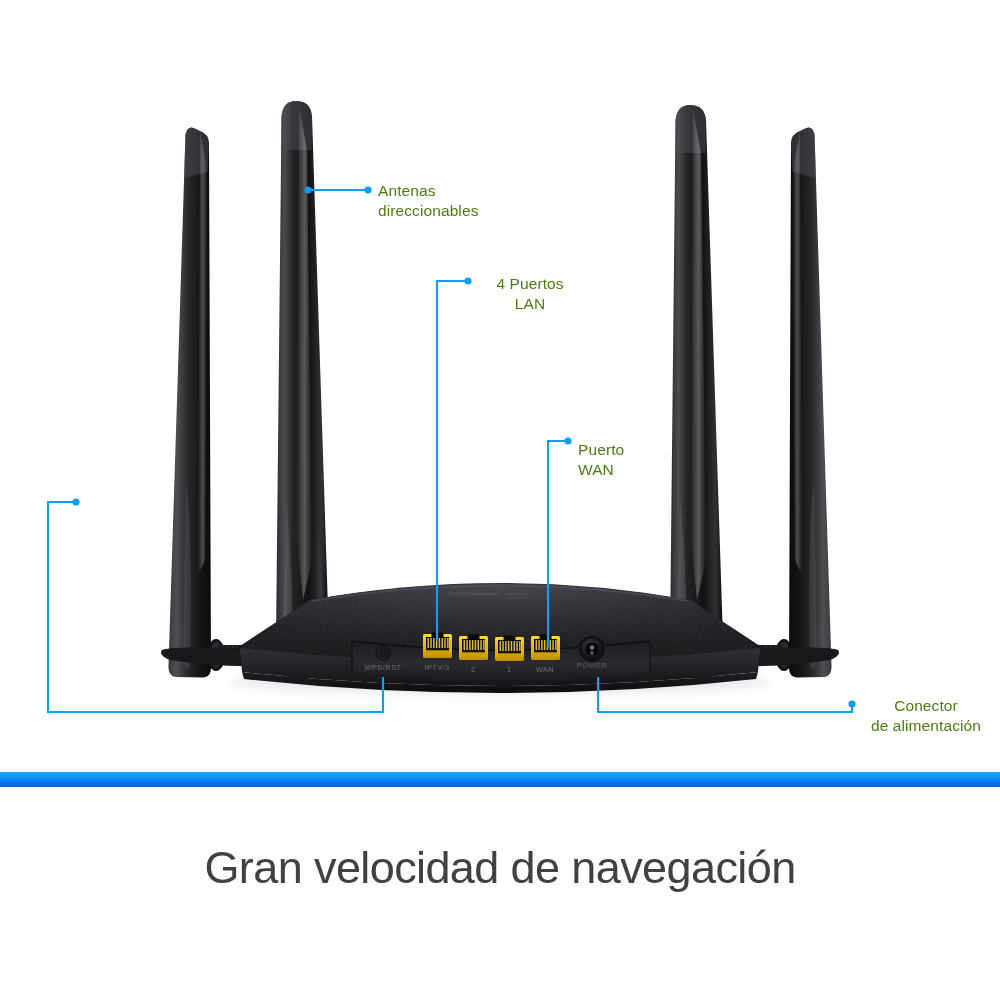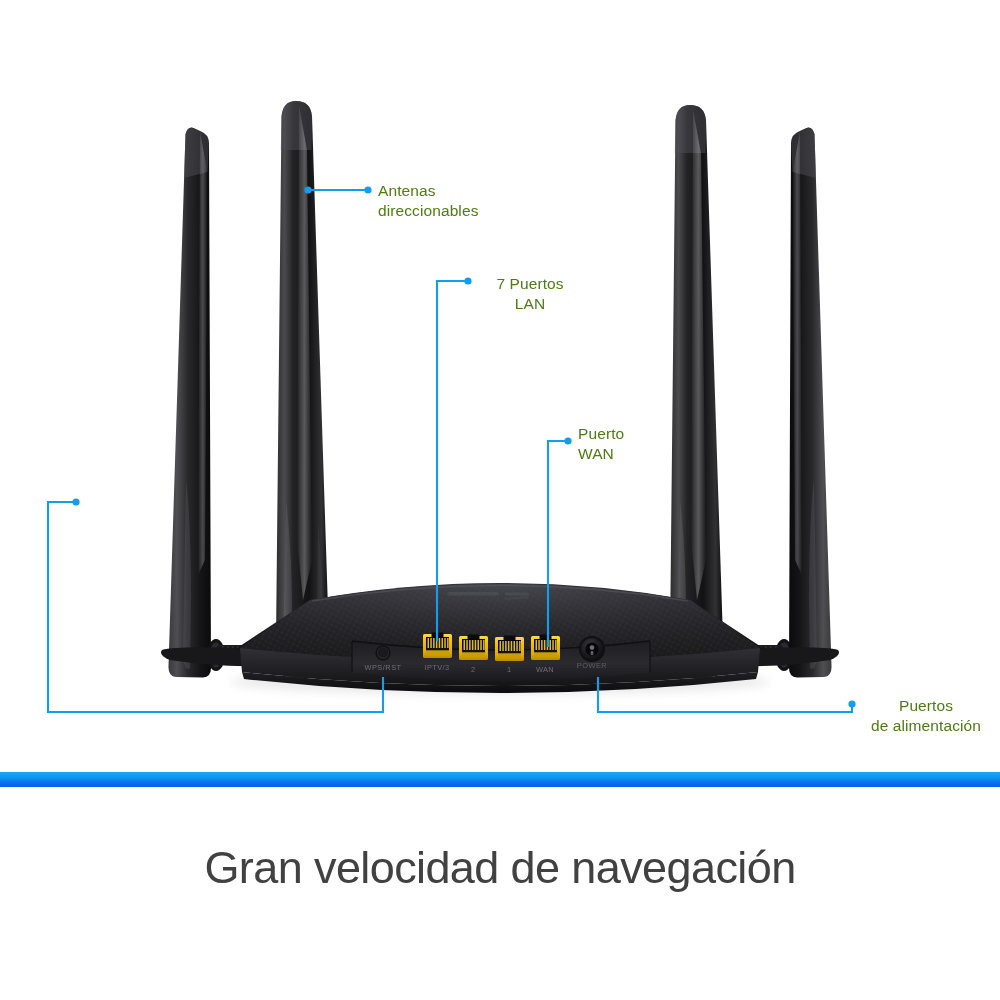--- a/index.html
+++ b/index.html
@@ -46,21 +46,21 @@
     font-size: 15.5px;
     line-height: 1.32;
     white-space: pre-line;
     letter-spacing: .1px;
   }
   .callout-label.center { text-align: center; }
   .callout-label.left   { text-align: left; }
 
   #label-antenas      { left: 378px; top: 181px; text-align: left; }
   #label-lan          { left: 470px; top: 274px; text-align: center; width: 120px; }
-  #label-wan          { left: 578px; top: 424px; text-align: left; }
+  #label-wan          { left: 578px; top: 440px; text-align: left; }
   #label-wps          { left: 64px;  top: 494px; text-align: center; width: 118px; }
   #label-power        { left: 861px; top: 696px; text-align: center; width: 130px; }
 
   
   #divider-bar {
     position: absolute;
     left: 0;
     top: 772px;
     width: 1000px;
     height: 15px;
@@ -388,27 +388,27 @@
       <circle cx="468" cy="281" r="3.6"></circle>
       <circle cx="568" cy="441" r="3.6"></circle>
       <circle cx="76" cy="502" r="3.6"></circle>
       <circle cx="852" cy="704" r="3.6"></circle>
     </g>
   </svg>
 
   <div class="callout-label left" id="label-antenas">Antenas
 direccionables</div>
 
-  <div class="callout-label center" id="label-lan">7 Puertos
+  <div class="callout-label center" id="label-lan">4 Puertos
 LAN</div>
 
   <div class="callout-label left" id="label-wan">Puerto
 WAN</div>
 
 
-  <div class="callout-label center" id="label-power">Puertos
+  <div class="callout-label center" id="label-power">Conector
 de alimentación</div>
 
   <div id="divider-bar"></div>
 
   <div id="caption">Gran velocidad de navegación</div>
 
 </div>
 
 </body></html>

